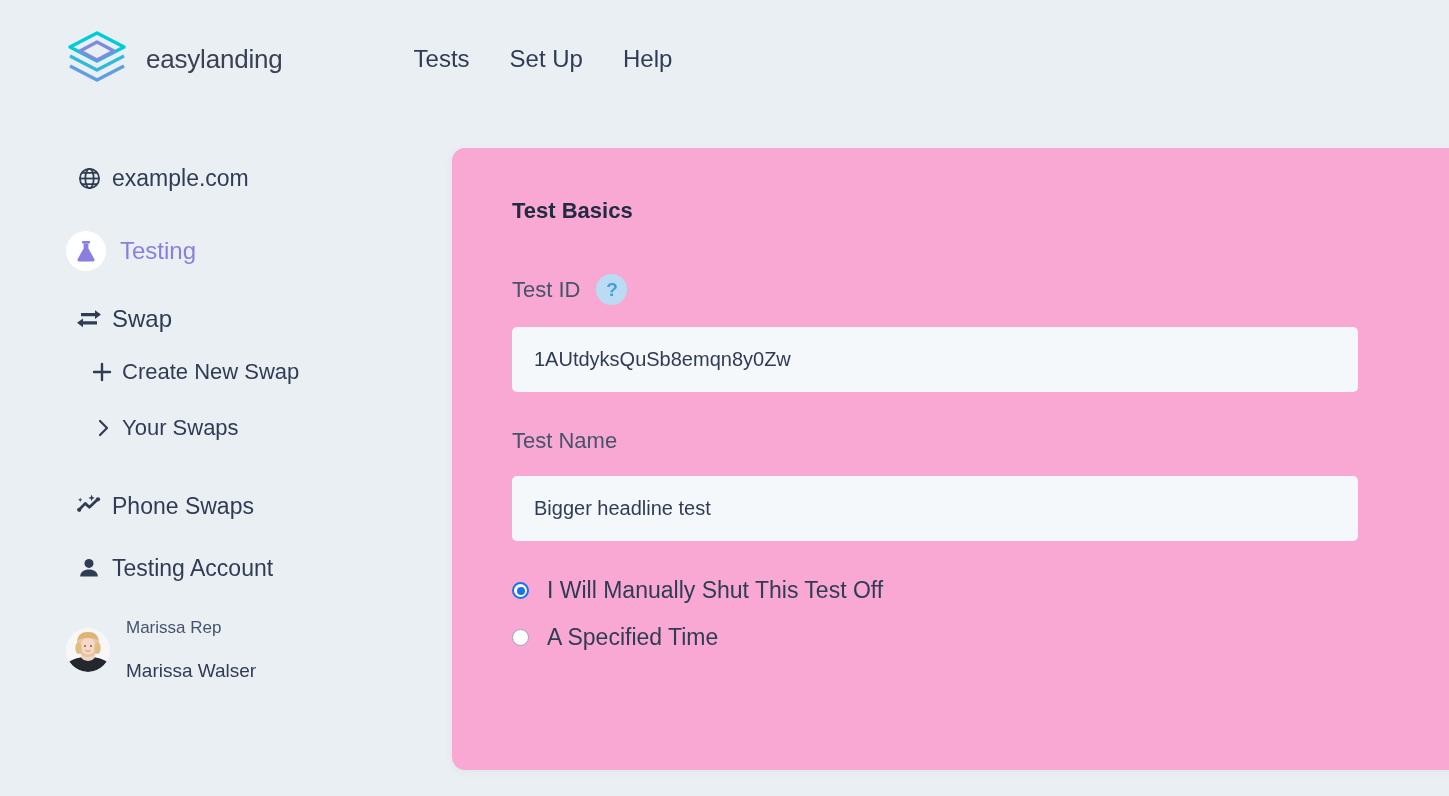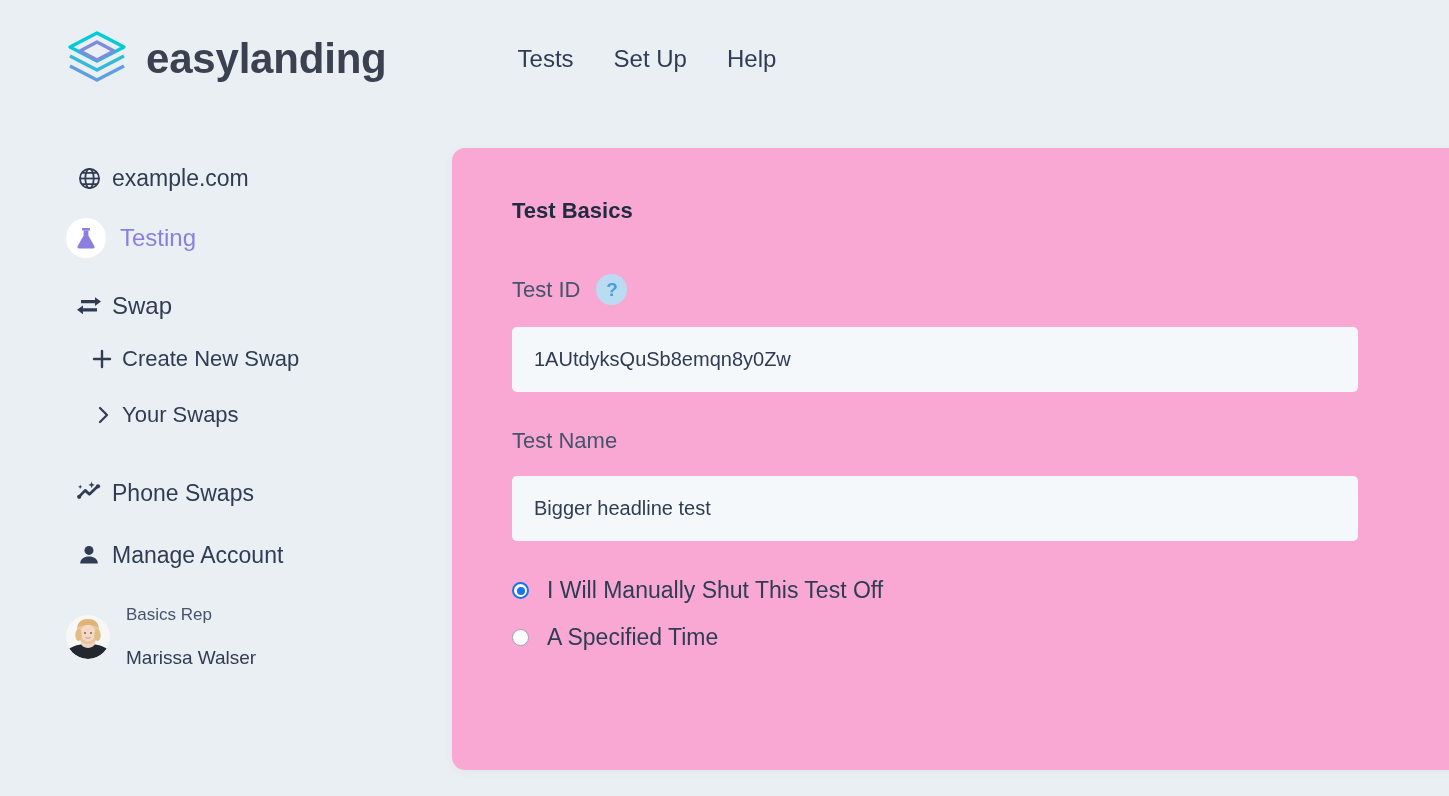--- a/index.html
+++ b/index.html
@@ -40,22 +40,22 @@
     gap: 18px;
   }
 
   .logo-mark {
     width: 62px;
     height: 58px;
     display: block;
   }
 
   .brand-name {
-    font-size: 42px;
-    font-weight: 700;
+    font-size: 26px;
+    font-weight: 400;
     color: #3a4252;
     letter-spacing: -0.2px;
   }
 
   .topnav {
     display: flex;
     align-items: center;
     margin-left: 131px;
     gap: 0px;
   }
@@ -94,21 +94,21 @@
     flex: none;
   }
 
   .side-label {
     font-size: 22px;
     color: #2f3c53;
     white-space: nowrap;
   }
 
   
-  .row-domain { margin-left: 66px; margin-bottom: 20px; align-items: center; }
+  .row-domain { margin-left: 66px; margin-bottom: 33px; align-items: center; }
   .row-domain .side-label { font-size: 23px; }
 
   
   .row-otherdomains { margin-left: 82px; margin-bottom: 26px; }
   .row-otherdomains .side-icon { width: 42px; }
   .row-otherdomains .side-label { color: #37445c; }
 
   
   .row-testing {
     margin-left: 66px;
@@ -368,21 +368,21 @@
       <span class="side-label">Phone Swaps</span>
     </div>
 
     <div class="side-row row-manage">
       <span class="side-icon">
         <svg width="22" height="22" viewBox="0 0 22 22" fill="#2f3c53">
           <circle cx="11" cy="6.4" r="4.5"></circle>
           <path d="M2.2 19.6 C2.2 14.9 6.2 12.6 11 12.6 C15.8 12.6 19.8 14.9 19.8 19.6 Z"></path>
         </svg>
       </span>
-      <span class="side-label">Manage Account</span>
+      <span class="side-label">Testing Account</span>
     </div>
 
     <div class="rep">
       <span class="avatar">
         <svg width="44" height="44" viewBox="0 0 44 44">
           <defs>
             <clipPath id="avclip">
                 <circle cx="22" cy="22" r="22"></circle>
               </clipPath>
           </defs>
@@ -395,21 +395,21 @@
             <path d="M11 16 C11 7 15 4 22 4 C29 4 33 7 33 16 C33 12 30 10 22 10 C14 10 11 12 11 16 Z" fill="#ddb376"></path>
             <ellipse cx="12.5" cy="20" rx="3.2" ry="6" fill="#e2bc84"></ellipse>
             <ellipse cx="31.5" cy="20" rx="3.2" ry="6" fill="#e2bc84"></ellipse>
             <circle cx="19" cy="18" r="0.9" fill="#6b5744"></circle>
             <circle cx="25" cy="18" r="0.9" fill="#6b5744"></circle>
             <path d="M19.5 22.5 C20.6 23.6 23.4 23.6 24.5 22.5" stroke="#c98f7f" stroke-width="0.9" fill="none" stroke-linecap="round"></path>
           </g>
         </svg>
       </span>
       <span class="rep-text">
-        <div class="rep-role">Basics Rep</div>
+        <div class="rep-role">Marissa Rep</div>
         <div class="rep-name">Marissa Walser</div>
       </span>
     </div>
 
   </aside>
 
   <main class="card">
     <div class="card-inner">
 
       <div class="section-title">Test Basics</div>

